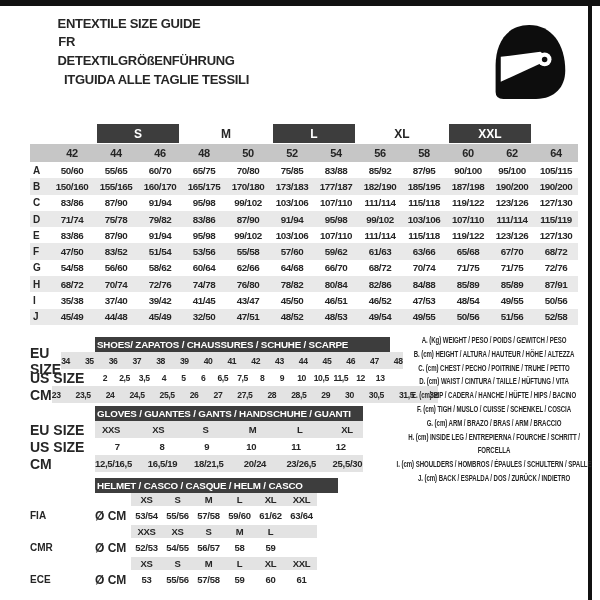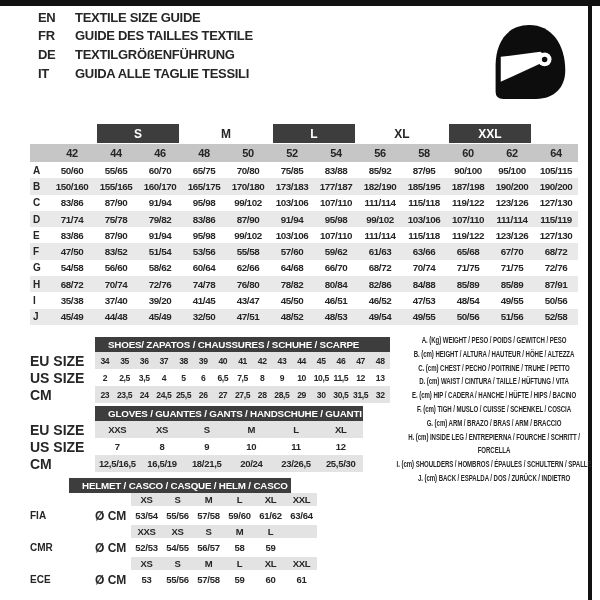--- a/index.html
+++ b/index.html
@@ -3,21 +3,21 @@
 <meta charset="utf-8">
 <style>
   html,body{margin:0;padding:0;background:#fff;}
   .page{position:relative;width:600px;height:600px;background:#fff;overflow:hidden;
         font-family:"Liberation Sans",sans-serif;color:var(--text,#262626);}
 
   .top-bar{position:absolute;left:0;top:0;width:600px;height:6px;background:var(--line,#111);}
   .right-line{position:absolute;left:588px;top:0;width:4px;height:600px;background:var(--line,#111);}
 
   
-  .lang-block{position:absolute;left:38px;top:8px;}
+  .lang-block{position:absolute;left:38px;top:14px;text-align:right;}
   .lang-row{display:flex;height:18.6px;align-items:center;font-weight:bold;font-size:13px;letter-spacing:-0.3px;}
   .lang-code{width:37px;}
   .lang-title{white-space:nowrap;}
 
   
   .helmet-wrap{position:absolute;left:487px;top:16px;width:86px;height:92px;}
 
   
   .main-table{position:absolute;left:30px;top:124px;width:548px;}
   .trow{display:grid;grid-template-columns:20px repeat(12,1fr);}
@@ -31,32 +31,32 @@
   .drow.stripe{background:var(--stripe,#e9e9e9);}
   .cell{display:flex;align-items:center;justify-content:center;font-size:9.8px;font-weight:bold;
         letter-spacing:-0.4px;white-space:nowrap;}
   .lcell{display:flex;align-items:center;padding-left:3px;font-size:10px;font-weight:bold;}
 
   
   .sub-table{position:absolute;left:30px;}
   #shoes-table{top:337px;width:360px;}
   #gloves-table{top:406px;width:333px;}
   .st-title{margin-left:65px;height:15px;background:var(--dark,#3d3d3d);color:#fff;display:flex;align-items:center;
-            padding-left:13px;font-size:9.8px;font-weight:bold;letter-spacing:-0.2px;white-space:nowrap;box-sizing:border-box;}
+            padding-left:2px;font-size:9.8px;font-weight:bold;letter-spacing:-0.2px;white-space:nowrap;box-sizing:border-box;}
   .st-row{display:flex;height:17px;}
   .st-label{width:65px;display:flex;align-items:center;font-size:14px;font-weight:bold;}
   .st-cells{flex:1;display:flex;}
-  .st-cells.shaded{background:var(--shade,#e3e3e3);}
+  .st-cells.shaded{background:var(--shade,#e3e3e3);gap:15px;}
   .st-cell{flex:1;display:flex;align-items:center;justify-content:center;font-weight:bold;white-space:nowrap;}
   #shoes-table .st-cell{font-size:8.6px;letter-spacing:-0.4px;}
   #gloves-table .st-cell{font-size:9.5px;letter-spacing:-0.3px;}
 
   
   #helmet-table{top:478px;width:287px;}
-  .hm-title{margin-left:39px;width:222px;}
+  .hm-title{margin-left:65px;width:243px;}
   .hm-row{display:flex;}
   .hm-row.size{height:13px;}
   .hm-row.val{height:19px;}
   .hm-label{width:65px;display:flex;align-items:center;font-size:10px;font-weight:bold;text-align:center;}
   .hm-unit{width:36px;display:flex;align-items:center;font-size:12px;font-weight:bold;white-space:nowrap;}
   .hm-cells{display:flex;width:186px;}
   .hm-cells.shaded{background:var(--shade,#e3e3e3);}
   .hm-cell{width:31px;display:flex;align-items:center;justify-content:center;font-size:9.5px;
            font-weight:bold;letter-spacing:-0.3px;white-space:nowrap;}
 
@@ -72,21 +72,20 @@
   <div class="top-bar"></div>
   <div class="right-line"></div>
 
   <div class="lang-block" id="lang-block">
       <div class="lang-row">
         <div class="lang-code">EN</div>
         <div class="lang-title">TEXTILE SIZE GUIDE</div>
       </div>
       <div class="lang-row">
         <div class="lang-code">FR</div>
-        <div class="lang-title">GUIDE DES TAILLES TEXTILE</div>
       </div>
       <div class="lang-row">
         <div class="lang-code">DE</div>
         <div class="lang-title">TEXTILGRÖßENFÜHRUNG</div>
       </div>
       <div class="lang-row">
         <div class="lang-code">IT</div>
         <div class="lang-title">GUIDA ALLE TAGLIE TESSILI</div>
       </div>
     </div>
@@ -240,21 +239,21 @@
         <div class="cell">82/86</div>
         <div class="cell">84/88</div>
         <div class="cell">85/89</div>
         <div class="cell">85/89</div>
         <div class="cell">87/91</div>
       </div>
       <div class="trow drow">
         <div class="lcell">I</div>
         <div class="cell">35/38</div>
         <div class="cell">37/40</div>
-        <div class="cell">39/20</div>
+        <div class="cell">39/42</div>
         <div class="cell">41/45</div>
         <div class="cell">43/47</div>
         <div class="cell">45/50</div>
         <div class="cell">46/51</div>
         <div class="cell">46/52</div>
         <div class="cell">47/53</div>
         <div class="cell">48/54</div>
         <div class="cell">49/55</div>
         <div class="cell">50/56</div>
       </div>

